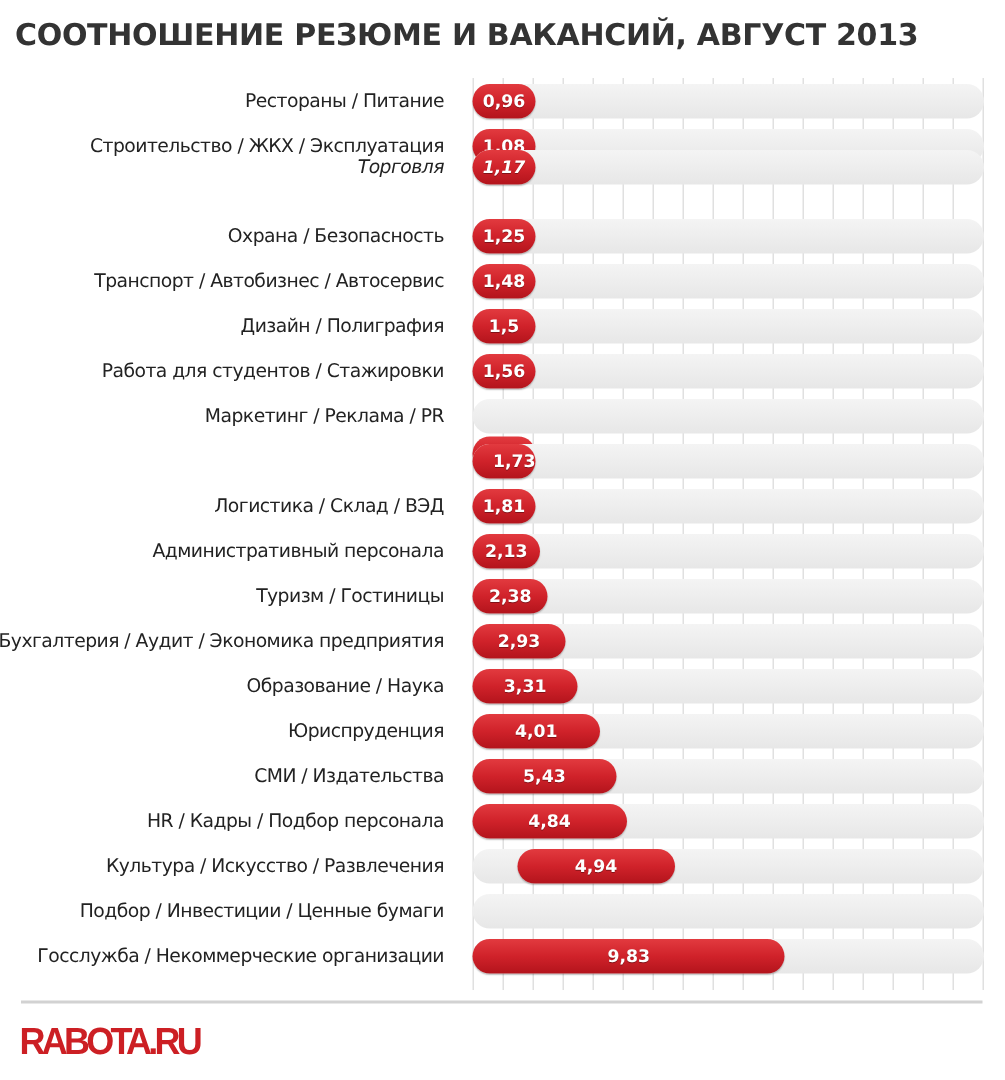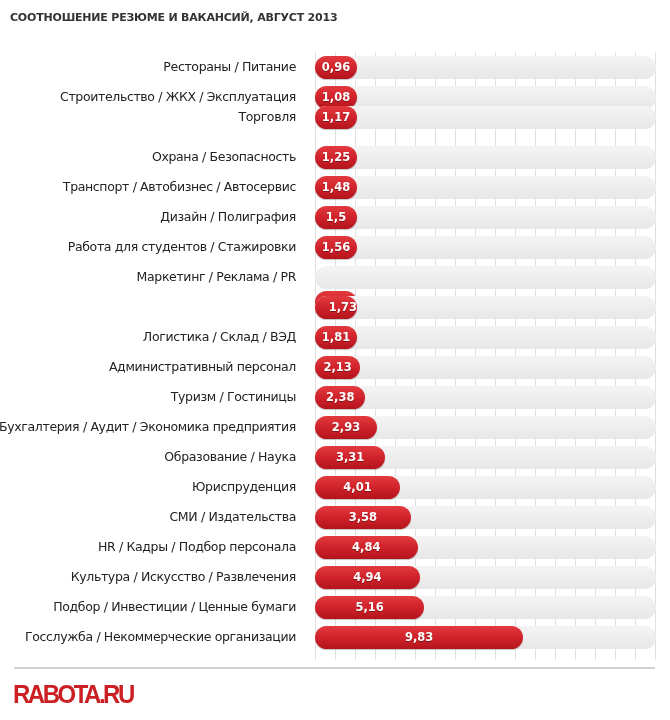--- a/index.html
+++ b/index.html
@@ -1,17 +1,17 @@
 <!DOCTYPE html>
 <html><head>
 <meta charset="utf-8">
 <style>
   html, body { margin:0; padding:0; background:#ffffff; }
   body { width:670px; height:720px; position:relative; overflow:hidden; font-family:"DejaVu Sans", sans-serif; }
-  .title { position:absolute; left:10px; top:11px; font-family:"DejaVu Sans", sans-serif; font-weight:bold; font-size:11px; color:#333333; letter-spacing:-0.2px; white-space:nowrap; }
+  .title { position:absolute; left:10px; top:11px; font-family:"DejaVu Sans", sans-serif; font-weight:bold; font-size:20px; color:#333333; letter-spacing:-0.2px; white-space:nowrap; }
   .chart { position:absolute; left:0; top:52px; width:670px; height:608px;padding-left:15px; }
   .grid { position:absolute; left:315px; top:0; width:342px; height:608px; }
   .gline { position:absolute; top:0; bottom:0; width:1px; background:#e0e0e0; }
   .row { position:absolute; left:0; width:670px; height:30px; }
   .label { position:absolute; right:374px; top:7px; font-size:12.5px; color:#222222; white-space:nowrap; text-align:right; font-family:"DejaVu Sans", sans-serif; letter-spacing:-0.35px; }
   .track { position:absolute; left:315px; top:4px; width:341px; height:23px; border-radius:12px;
            background:linear-gradient(#f4f4f4, #e7e7e7); }
   .bar { position:absolute; left:315px; top:4px; height:23px; border-radius:12px; min-width:42px;
          background:linear-gradient(#e23a3f 0%, #d0222a 50%, #b3141c 100%);
          box-shadow:0 1px 1px rgba(0,0,0,0.25);
@@ -50,21 +50,21 @@
       <div class="row" style="top: 0px;">
         <div class="label">Рестораны / Питание</div>
         <div class="track"></div>
         <div class="bar" style="width: 42px;">0,96</div>
       </div>
       <div class="row" style="top: 30px;">
         <div class="label">Строительство / ЖКХ / Эксплуатация</div>
         <div class="track"></div>
         <div class="bar" style="width: 42px;">1,08</div>
       </div>
-      <div class="row" style="top: 50px;">
+      <div class="row" style="top: 44px; font-style: italic;">
         <div class="label">Торговля</div>
         <div class="track"></div>
         <div class="bar" style="width: 42px;">1,17</div>
       </div>
       <div class="row" style="top: 90px;">
         <div class="label">Охрана / Безопасность</div>
         <div class="track"></div>
         <div class="bar" style="width: 42px;">1,25</div>
       </div>
       <div class="row" style="top: 120px;">
@@ -90,21 +90,21 @@
       <div class="row" style="top: 240px;">
         <div class="track"></div>
         <div class="bar" style="width: 42px; text-align: right;">1,73</div>
       </div>
       <div class="row" style="top: 270px;">
         <div class="label">Логистика / Склад / ВЭД</div>
         <div class="track"></div>
         <div class="bar" style="width: 42px;">1,81</div>
       </div>
       <div class="row" style="top: 300px;">
-        <div class="label">Административный персонал</div>
+        <div class="label">Административный персонала</div>
         <div class="track"></div>
         <div class="bar" style="width: 45.156px;">2,13</div>
       </div>
       <div class="row" style="top: 330px;">
         <div class="label">Туризм / Гостиницы</div>
         <div class="track"></div>
         <div class="bar" style="width: 50.456px;">2,38</div>
       </div>
       <div class="row" style="top: 360px;">
         <div class="label">Бухгалтерия / Аудит / Экономика предприятия</div>
@@ -117,36 +117,35 @@
         <div class="bar" style="width: 70.172px;">3,31</div>
       </div>
       <div class="row" style="top: 420px;">
         <div class="label">Юриспруденция</div>
         <div class="track"></div>
         <div class="bar" style="width: 85.012px;">4,01</div>
       </div>
       <div class="row" style="top: 450px;">
         <div class="label">СМИ / Издательства</div>
         <div class="track"></div>
-        <div class="bar" style="width: 95.824px;">3,58</div>
+        <div class="bar" style="width: 95.824px;">5,43</div>
       </div>
       <div class="row" style="top: 480px;">
         <div class="label">HR / Кадры / Подбор персонала</div>
         <div class="track"></div>
         <div class="bar" style="width: 102.608px;">4,84</div>
       </div>
       <div class="row" style="top: 510px;">
         <div class="label">Культура / Искусство / Развлечения</div>
         <div class="track"></div>
-        <div class="bar" style="width: 104.728px;">4,94</div>
+        <div class="bar" style="width: 104.728px; margin-left: 30px;">4,94</div>
       </div>
       <div class="row" style="top: 540px;">
         <div class="label">Подбор / Инвестиции / Ценные бумаги</div>
         <div class="track"></div>
-        <div class="bar" style="width: 109.392px;">5,16</div>
       </div>
       <div class="row" style="top: 570px;">
         <div class="label">Госслужба / Некоммерческие организации</div>
         <div class="track"></div>
         <div class="bar" style="width: 208.396px;">9,83</div>
       </div>
     </div>
 </div>
 
 <div class="footer-line"></div>

